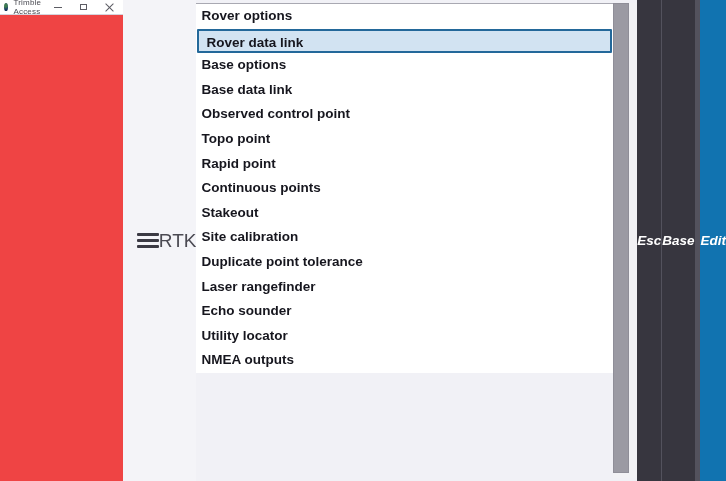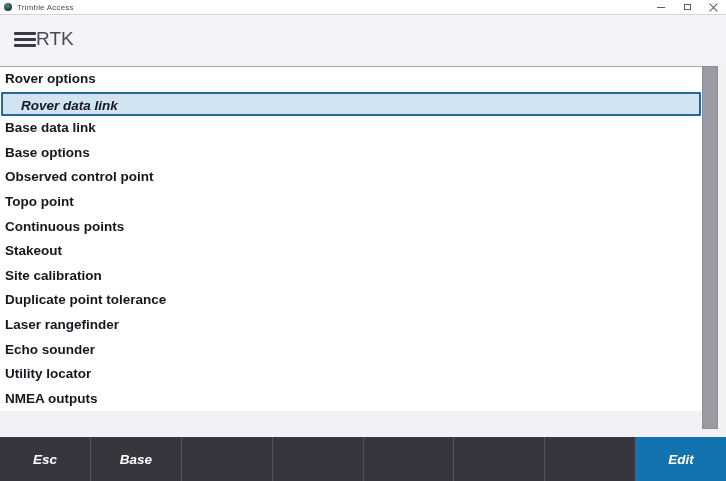--- a/index.html
+++ b/index.html
@@ -1,21 +1,21 @@
 <!DOCTYPE html>
 <html><head>
 <meta charset="utf-8">
 <style>
   html,body { margin:0; padding:0; }
   body {
     width:726px; height:481px; overflow:hidden;
     font-family:"Liberation Sans", sans-serif;
     background:#f1f1f6;
   }
-  .window { width:726px; height:481px; display:flex; flex-direction:column; background:#ef4444; }
+  .window { width:726px; height:481px; display:flex; flex-direction:row; background:#ef4444; }
 
   
   .titlebar {
     flex:0 0 14px; height:14px; background:#ffffff;
     border-bottom:1px solid #d4d4dc;
     display:flex; align-items:center;
   }
   .app-icon {
     width:8px; height:8px; border-radius:50%; margin:0 5px 0 4px;
     background: radial-gradient(circle at 38% 32%, #3f7d52 0 26%, #1b3f68 60%, #122b49 100%);
@@ -45,21 +45,21 @@
     background:#ffffff; border-top:1px solid #a9a9b2;
   }
   .row {
     height:24.6px; line-height:24.6px; padding-left:5px;
     font-size:13.5px; font-weight:700; color:#16161e;
     box-sizing:border-box; white-space:nowrap; overflow:hidden; cursor:pointer;
   }
   .row.selected {
     background:#d2e3f2;
     border:2px solid #23689a; border-radius:1px;
-    margin:0 1px; padding-left:18px;font-style:italic;
+    margin:0 1px; padding-left:7px;
   }
   .scrollbar {
     position:absolute; top:3px; right:0; bottom:3px; width:24px;
     background:#f2f2f5;
   }
   .scroll-thumb {
     position:absolute; left:0; top:0; bottom:5px; width:16px;
     background:#9b9aa3; border:1px solid #8f8e98; box-sizing:border-box;
   }
 
@@ -100,24 +100,25 @@
         <i></i>
         <i></i>
       </span>
     <span class="header-title">RTK</span>
   </div>
 
   <div class="main">
     <div class="list">
       <div class="row">Rover options</div>
       <div class="row selected">Rover data link</div>
+      <div class="row">Base options</div>
       <div class="row">Base data link</div>
-      <div class="row">Base options</div>
       <div class="row">Observed control point</div>
       <div class="row">Topo point</div>
+      <div class="row">Rapid point</div>
       <div class="row">Continuous points</div>
       <div class="row">Stakeout</div>
       <div class="row">Site calibration</div>
       <div class="row">Duplicate point tolerance</div>
       <div class="row">Laser rangefinder</div>
       <div class="row">Echo sounder</div>
       <div class="row">Utility locator</div>
       <div class="row">NMEA outputs</div>
     </div>
     <div class="scrollbar">

